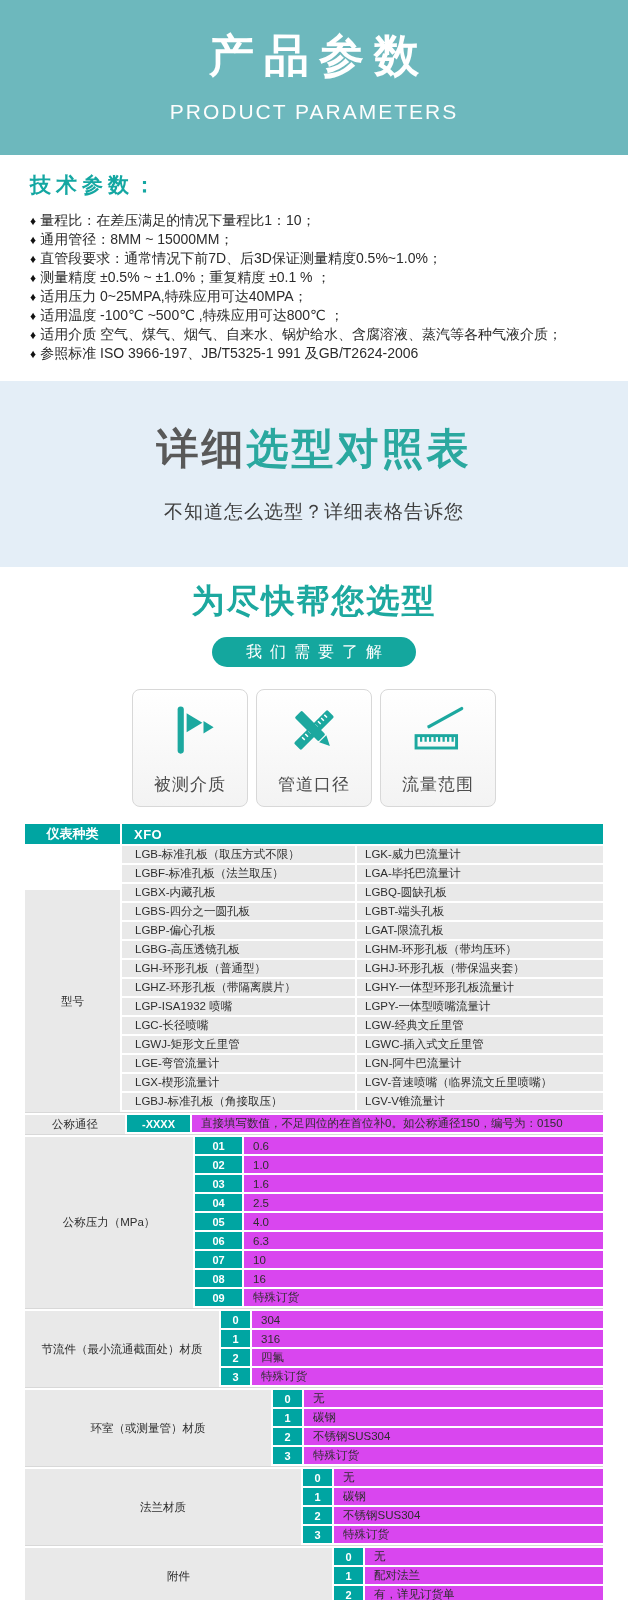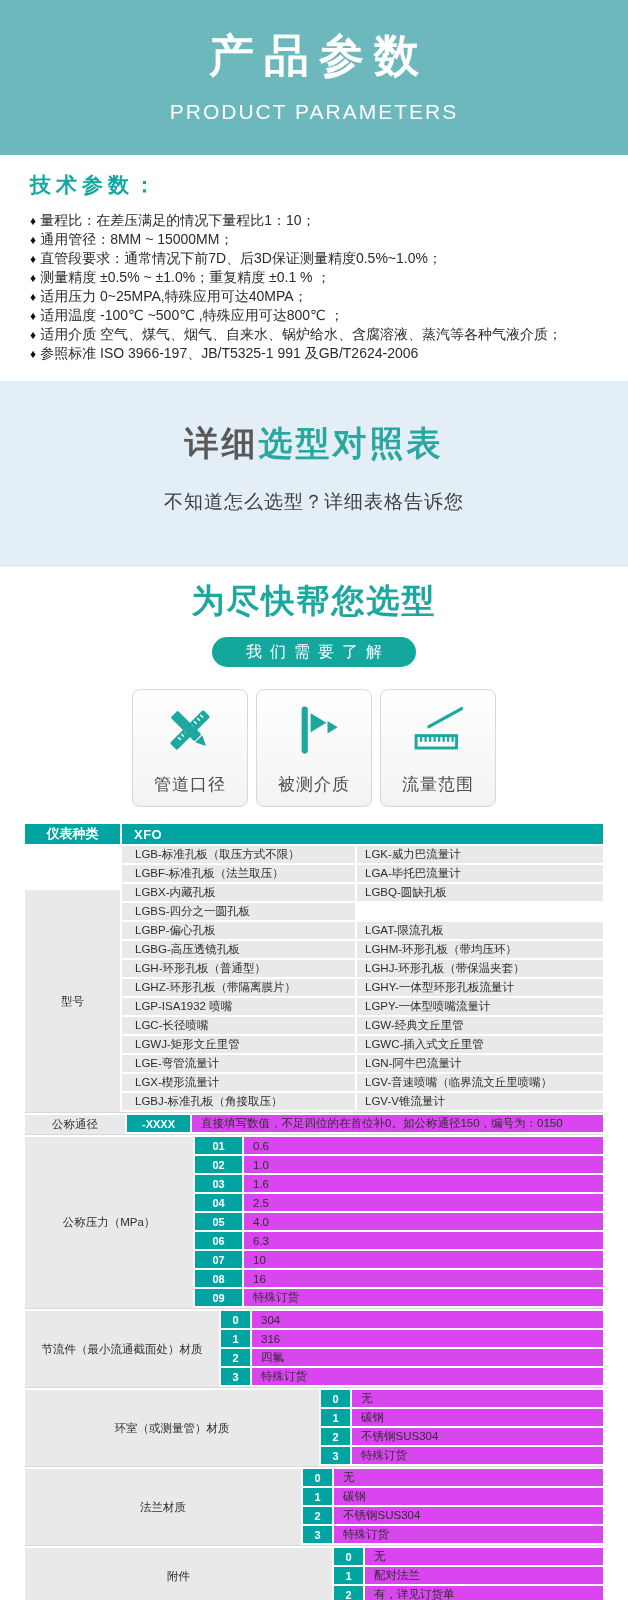--- a/index.html
+++ b/index.html
@@ -20,21 +20,21 @@
   }
   
   .tech { padding:16px 28px 18px 30px; }
   .tech-heading {
     color:#14a7a2; font-size:21px; font-weight:bold; letter-spacing:5px; margin-bottom:12px;
   }
   .bullet { display:flex; align-items:center; height:19px; font-size:14px; color:#2b2b2b; white-space:nowrap; }
   .bullet .diamond { font-size:12px; color:#111; margin-right:4px; line-height:1; }
   
   .promo { height:186px; background:#e4eef7; text-align:center; overflow:hidden; }
-  .promo-title { margin-top:40px; font-size:34px; font-weight:bold; letter-spacing:3px; }
+  .promo-title { margin-top:40px; font-size:42px; font-weight:bold; letter-spacing:3px; }
   .promo-title .dark { color:#595959; }
   .promo-title .teal { color:#2aa89f; }
   .promo-sub { margin-top:22px; font-size:19px; color:#3f3f3f; letter-spacing:1px; }
   
   .selection { text-align:center; padding-top:12px; }
   .sel-title { font-size:33px; font-weight:bold; color:#1ca89f; letter-spacing:2px; }
   .sel-pill {
     display:inline-block; margin-top:13px; background:#14a79e; color:#fff;
     font-size:16px; letter-spacing:8px; text-indent:8px;
     padding:6px 26px; border-radius:16px; line-height:18px;
@@ -68,21 +68,21 @@
     display:flex; align-items:center; justify-content:center; margin-right:2px;
   }
   .val { flex:1; background:#d946ef; display:flex; align-items:center; padding-left:9px; white-space:nowrap; }
   
   .sec-dn .s-label { width:102px; }
   .sec-dn .code { width:63px; }
   .sec-p .s-label { width:170px; }
   .sec-p .code { width:47px; }
   .sec-t .s-label { width:196px; }
   .sec-t .code { width:29px; }
-  .sec-r .s-label { width:296px; }
+  .sec-r .s-label { width:248px; }
   .sec-r .code { width:29px; }
   .sec-f .s-label { width:278px; }
   .sec-f .code { width:29px; }
   .sec-a .s-label { width:309px; }
   .sec-a .code { width:29px; }
   svg .tfill { fill:#1ca89f; }
   svg .tstroke { stroke:#1ca89f; }
 </style>
 </head>
 <body>
@@ -132,48 +132,48 @@
   <div class="promo-title">
     <span class="dark">详细</span><span class="teal">选型对照表</span>
   </div>
   <div class="promo-sub">不知道怎么选型？详细表格告诉您</div>
 </div>
 
 <div class="selection">
   <div class="sel-title">为尽快帮您选型</div>
   <div><span class="sel-pill">我们需要了解</span></div>
   <div class="cards">
+    <div class="card">
+      <span class="ic">
+        <svg width="54" height="54" viewBox="0 0 48 48">
+          <rect class="tfill" x="13" y="3" width="5.5" height="42" rx="2.7"></rect>
+          <path class="tfill" d="M21 9 L35 17.5 L21 26 Z"></path>
+          <path class="tfill" d="M36 16 L45 21.5 L36 27 Z"></path>
+        </svg>
+      </span>
+      <span class="lbl">被测介质</span>
+    </div>
     <div class="card">
       <span class="ic">
         <svg width="54" height="54" viewBox="0 0 48 48">
           <g transform="rotate(45 24 24)">
             <rect class="tfill" x="19.5" y="3" width="9" height="42" rx="1.5"></rect>
             <path d="M21 8h3.4M21 12h3.4M21 16h3.4M21 20h3.4M21 24h3.4M21 28h3.4M21 32h3.4M21 36h3.4" stroke="#ffffff" stroke-width="1.3" fill="none"></path>
           </g>
           <g transform="rotate(-45 24 24)">
             <rect class="tfill" x="19.5" y="4" width="9" height="30" rx="1.5"></rect>
             <path class="tfill" d="M19.5 35h9L24 44z"></path>
           </g>
         </svg>
       </span>
       <span class="lbl">管道口径</span>
     </div>
     <div class="card">
       <span class="ic">
         <svg width="54" height="54" viewBox="0 0 48 48">
-          <rect class="tfill" x="13" y="3" width="5.5" height="42" rx="2.7"></rect>
-          <path class="tfill" d="M21 9 L35 17.5 L21 26 Z"></path>
-          <path class="tfill" d="M36 16 L45 21.5 L36 27 Z"></path>
-        </svg>
-      </span>
-      <span class="lbl">被测介质</span>
-    </div>
-    <div class="card">
-      <span class="ic">
-        <svg width="54" height="54" viewBox="0 0 48 48">
           <line class="tstroke" x1="16" y1="21" x2="45" y2="5" stroke-width="3" stroke-linecap="round"></line>
           <rect class="tstroke" x="4.5" y="29" width="36" height="11" fill="none" stroke-width="2.6"></rect>
           <path class="tstroke" d="M9 30v4.5M13 30v4.5M17 30v4.5M21 30v4.5M25 30v4.5M29 30v4.5M33 30v4.5M37 30v4.5" stroke-width="2" fill="none"></path>
         </svg>
       </span>
       <span class="lbl">流量范围</span>
     </div>
   </div>
 </div>
 
@@ -193,20 +193,21 @@
       <div class="m-row">
           <span class="c1">LGBF-标准孔板（法兰取压）</span>
           <span class="c2">LGA-毕托巴流量计</span>
         </div>
       <div class="m-row">
           <span class="c1">LGBX-内藏孔板</span>
           <span class="c2">LGBQ-圆缺孔板</span>
         </div>
       <div class="m-row">
           <span class="c1">LGBS-四分之一圆孔板</span>
+          <span class="c2">LGBT-端头孔板</span>
         </div>
       <div class="m-row">
           <span class="c1">LGBP-偏心孔板</span>
           <span class="c2">LGAT-限流孔板</span>
         </div>
       <div class="m-row">
           <span class="c1">LGBG-高压透镜孔板</span>
           <span class="c2">LGHM-环形孔板（带均压环）</span>
         </div>
       <div class="m-row">

